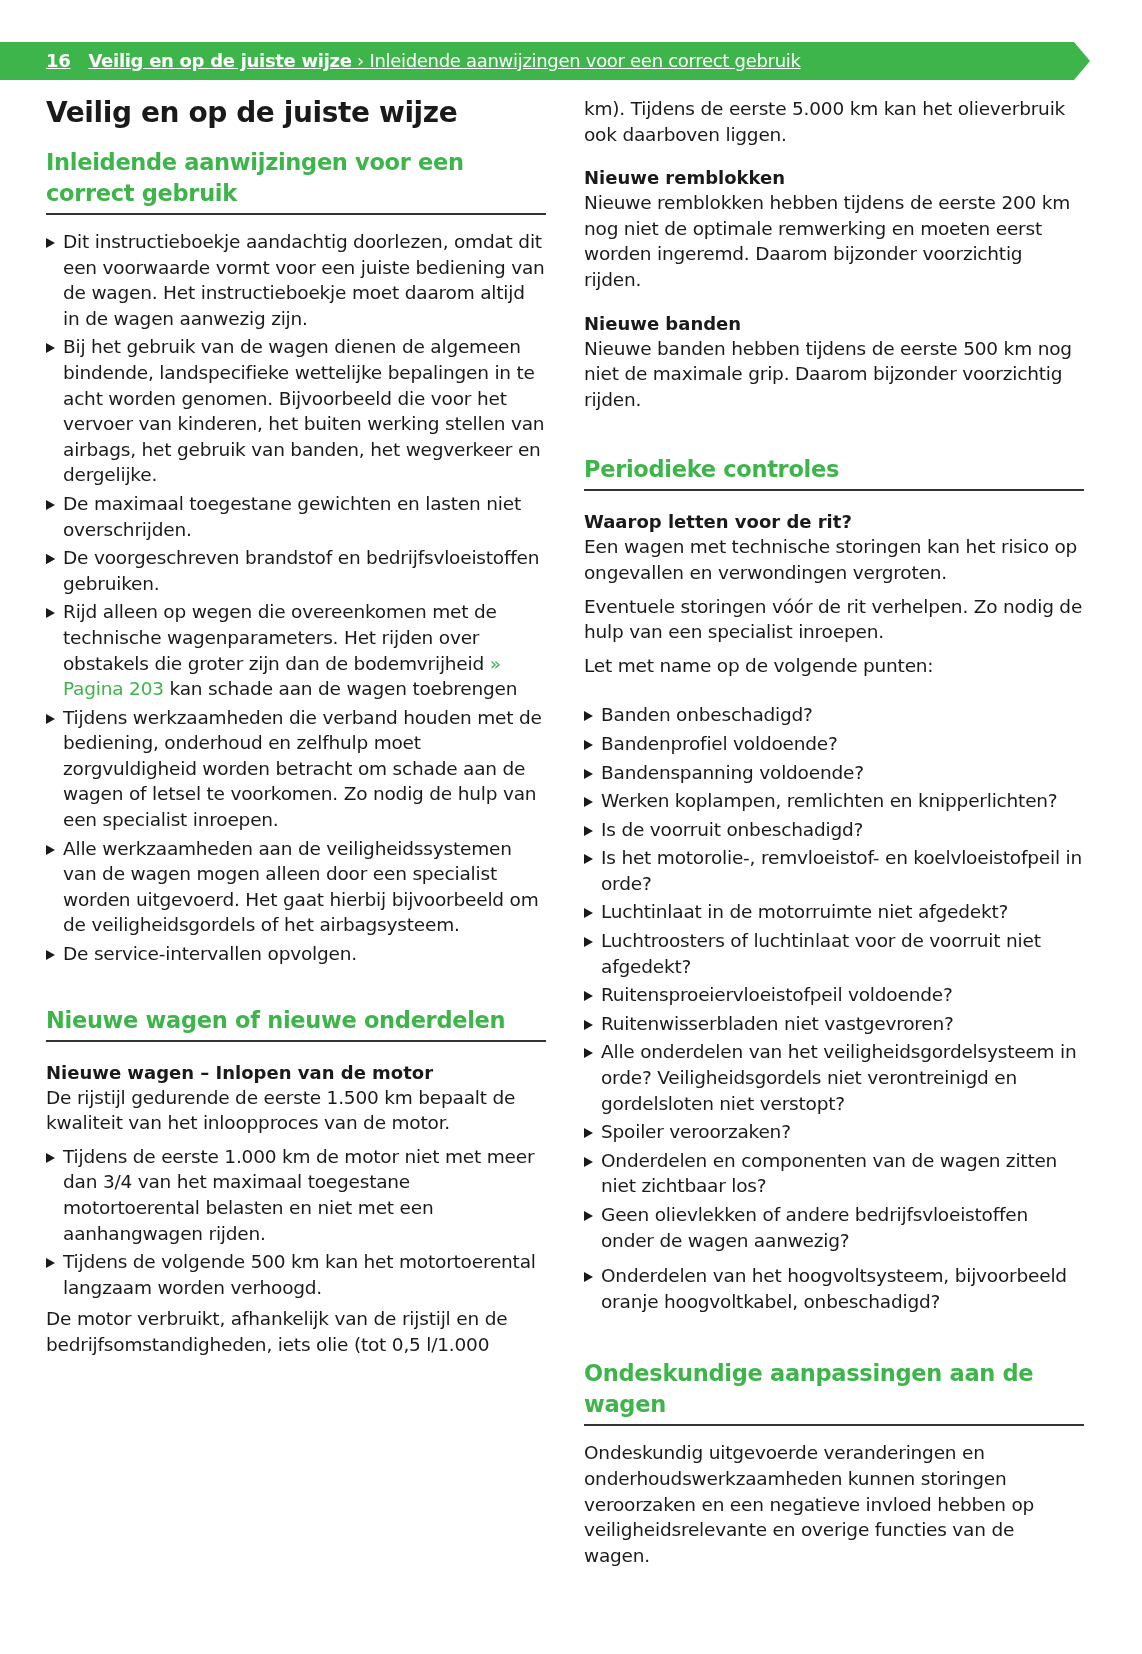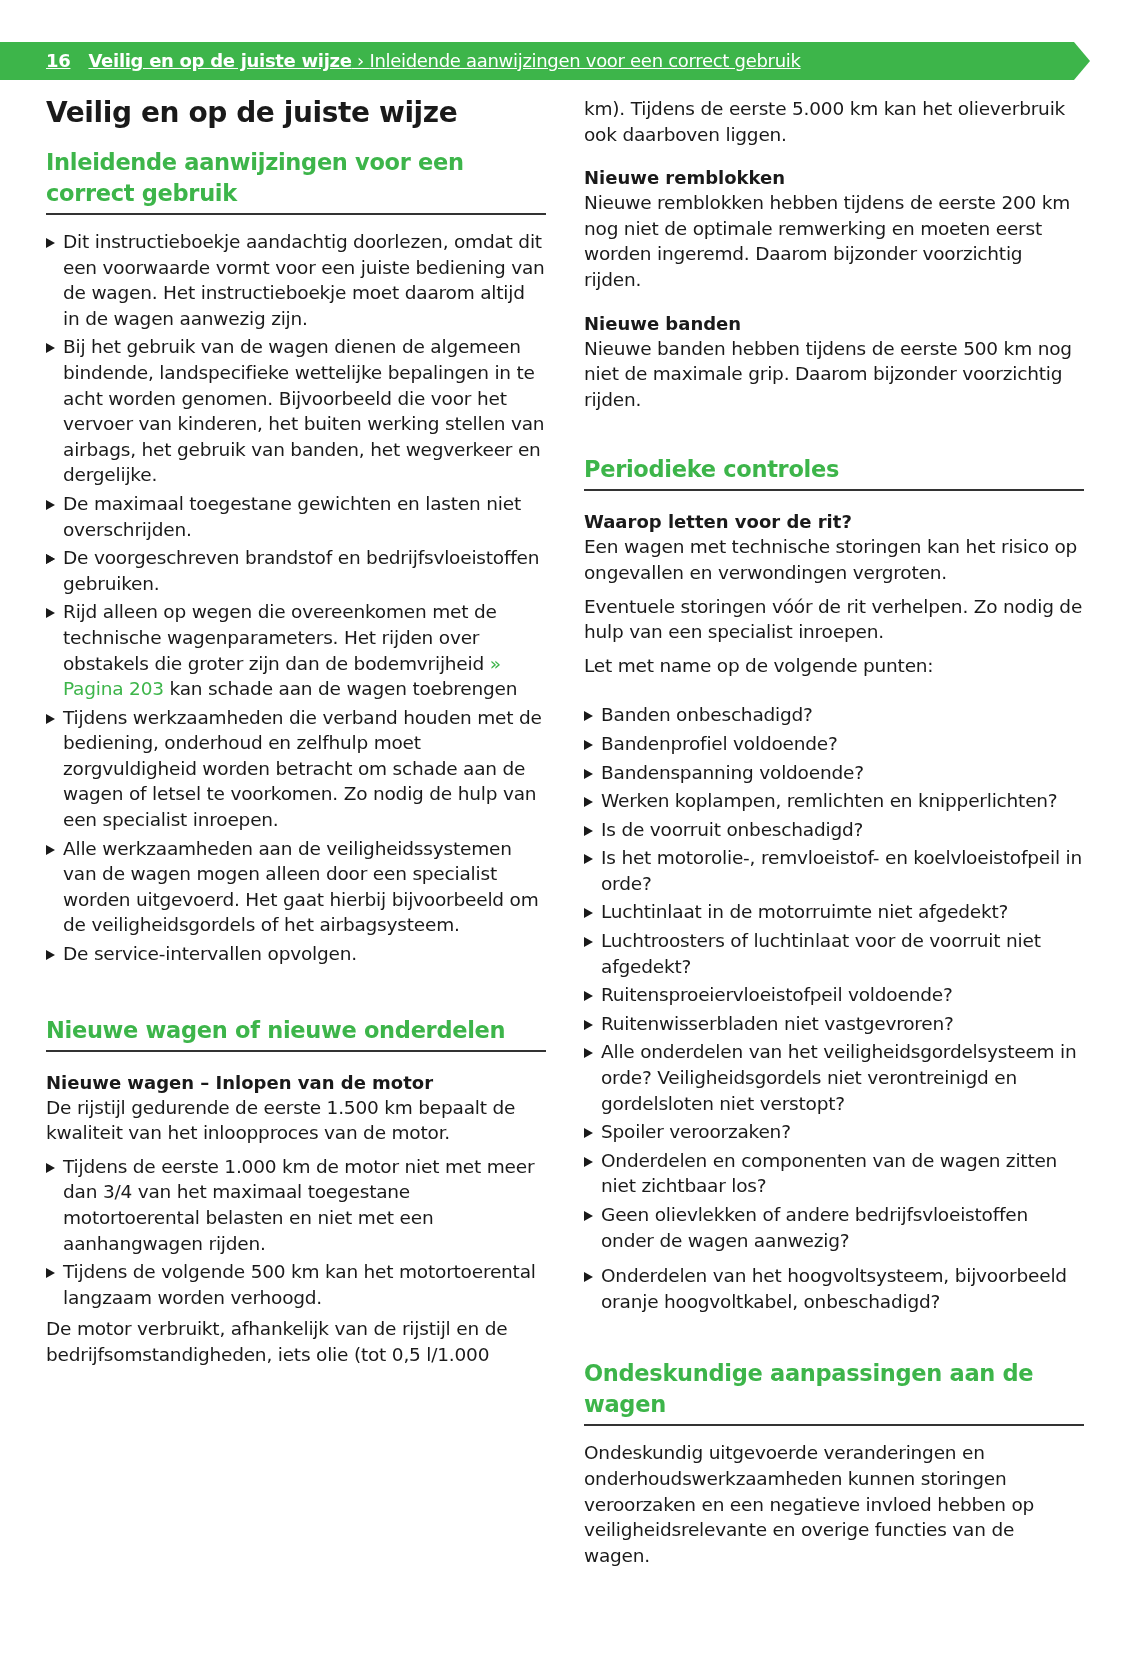--- a/index.html
+++ b/index.html
@@ -45,21 +45,21 @@
       <li><span class="bullet"></span><span>De maximaal toegestane gewichten en lasten niet overschrijden.</span></li>
       <li><span class="bullet"></span></li>
       <li><span class="bullet"></span><span>De voorgeschreven brandstof en bedrijfsvloeistoffen gebruiken.</span></li>
       <li><span class="bullet"></span><span>Rijd alleen op wegen die overeenkomen met de technische wagenparameters. Het rijden over obstakels die groter zijn dan de bodemvrijheid </span><span class="link">» Pagina 203</span><span> kan schade aan de wagen toebrengen</span></li>
       <li><span class="bullet"></span><span>Tijdens werkzaamheden die verband houden met de bediening, onderhoud en zelfhulp moet zorgvuldigheid worden betracht om schade aan de wagen of letsel te voorkomen. Zo nodig de hulp van een specialist inroepen.</span></li>
       <li><span class="bullet"></span><span>Alle werkzaamheden aan de veiligheidssystemen van de wagen mogen alleen door een specialist worden uitgevoerd. Het gaat hierbij bijvoorbeeld om de veiligheidsgordels of het airbagsysteem.</span></li>
       <li><span class="bullet"></span><span>De service-intervallen opvolgen.</span></li>
     </ul>
   </div>
 
-  <div class="sec" style="margin-top:48px;">
+  <div class="sec" style="margin-top:38px;">
     <h2 class="section-title">Nieuwe wagen of nieuwe onderdelen</h2>
     <div class="sub">Nieuwe wagen – Inlopen van de motor</div>
     <p>De rijstijl gedurende de eerste 1.500 km bepaalt de kwaliteit van het inloopproces van de motor.</p>
     <ul style="margin-top:6px;">
       <li><span class="bullet"></span><span>Tijdens de eerste 1.000 km de motor niet met meer dan 3/4 van het maximaal toegestane motortoerental belasten en niet met een aanhangwagen rijden.</span></li>
       <li><span class="bullet"></span><span>Tijdens de volgende 500 km kan het motortoerental langzaam worden verhoogd.</span></li>
     </ul>
     <p style="margin-top:6px;">De motor verbruikt, afhankelijk van de rijstijl en de bedrijfsomstandigheden, iets olie (tot 0,5 l/1.000</p>
   </div>
 </div>

